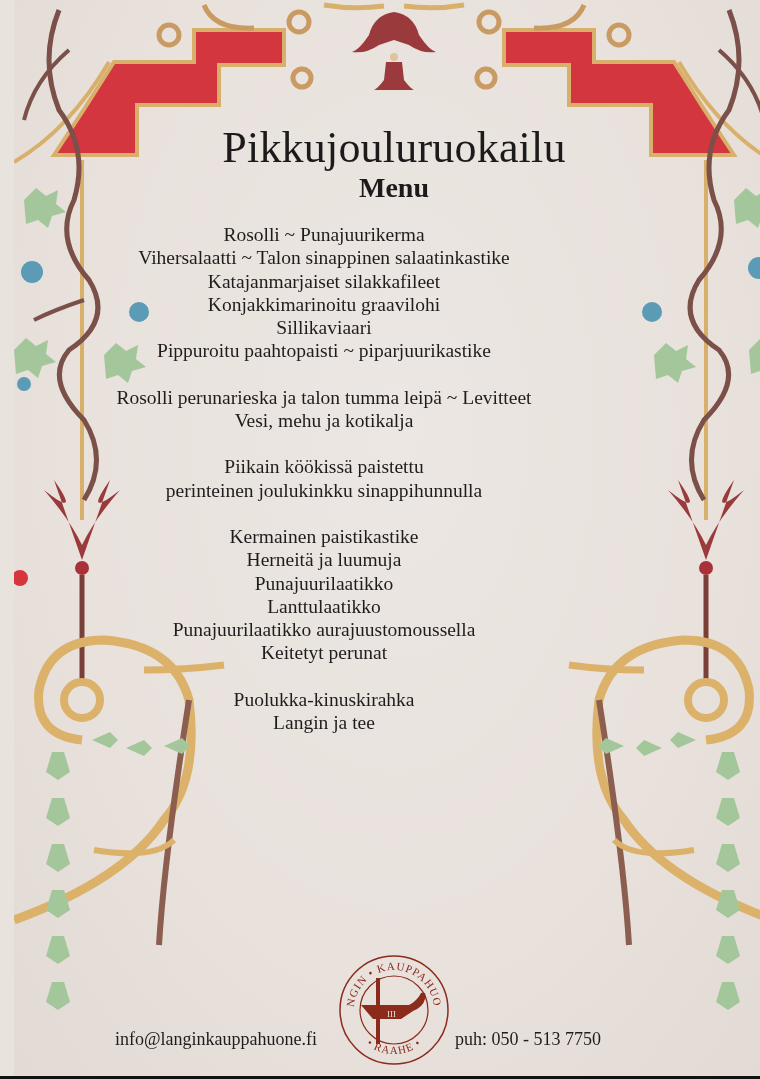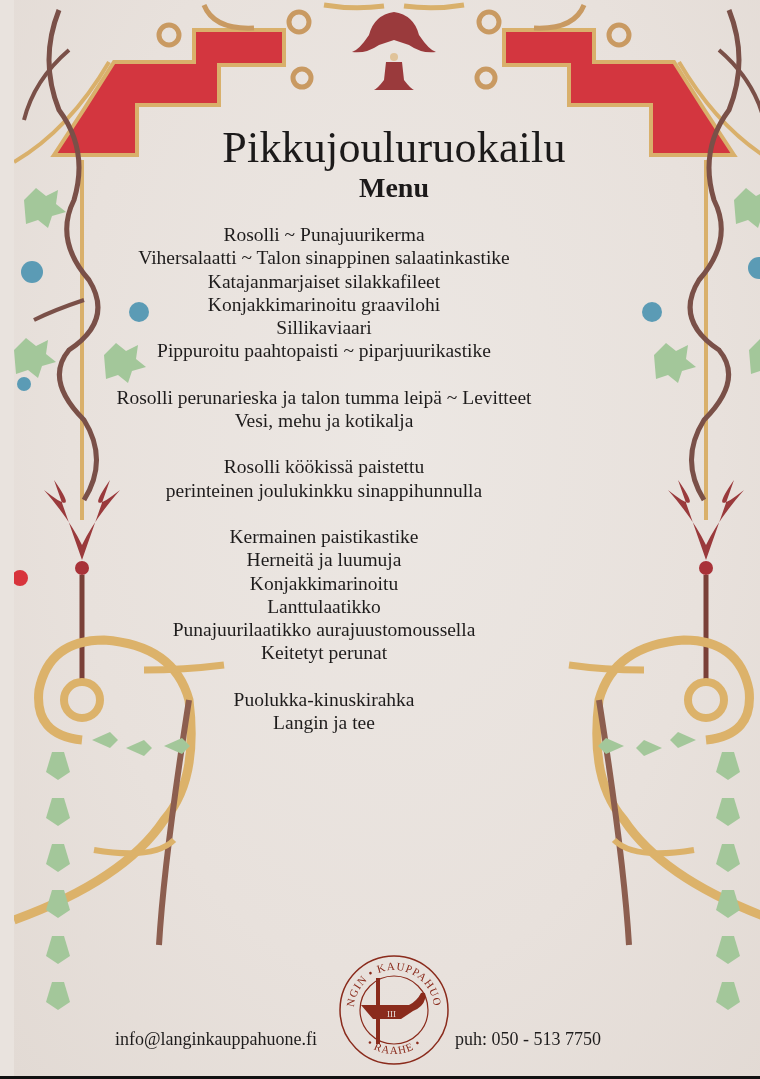--- a/index.html
+++ b/index.html
@@ -152,27 +152,27 @@
       <div class="line">Katajanmarjaiset silakkafileet</div>
       <div class="line">Konjakkimarinoitu graavilohi</div>
       <div class="line">Sillikaviaari</div>
       <div class="line">Pippuroitu paahtopaisti ~ piparjuurikastike</div>
     </div>
     <div class="grp">
       <div class="line">Rosolli perunarieska ja talon tumma leipä ~ Levitteet</div>
       <div class="line">Vesi, mehu ja kotikalja</div>
     </div>
     <div class="grp">
-      <div class="line">Rosolli köökissä paistettu</div>
+      <div class="line">Piikain köökissä paistettu</div>
       <div class="line">perinteinen joulukinkku sinappihunnulla</div>
     </div>
     <div class="grp">
       <div class="line">Kermainen paistikastike</div>
       <div class="line">Herneitä ja luumuja</div>
-      <div class="line">Konjakkimarinoitu</div>
+      <div class="line">Punajuurilaatikko</div>
       <div class="line">Lanttulaatikko</div>
       <div class="line">Punajuurilaatikko aurajuustomoussella</div>
       <div class="line">Keitetyt perunat</div>
     </div>
     <div class="grp">
       <div class="line">Puolukka-kinuskirahka</div>
       <div class="line">Langin ja tee</div>
     </div>
   </div>
 

